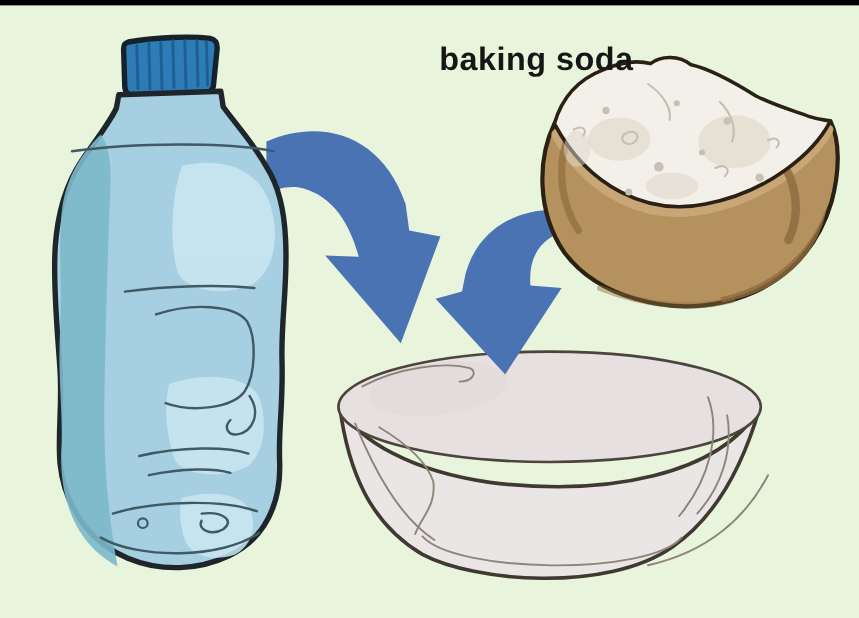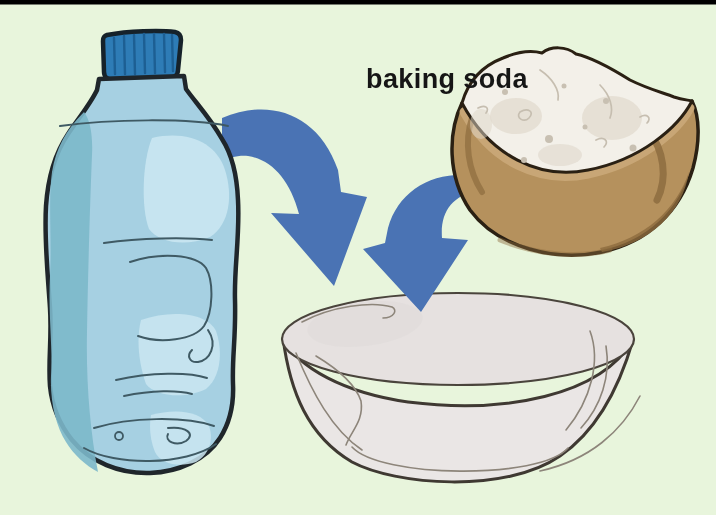--- a/index.html
+++ b/index.html
@@ -12,21 +12,20 @@
   #stage svg{position:absolute;left:0;top:0;}
   .label{
     position:absolute;
     left:366px;top:34px;
     font-size:27px;
     font-weight:bold;
     letter-spacing:.4px;
     color:#161616;
     white-space:nowrap;
     user-select:none;
-    margin-top:30px;
   }
   .sketch{fill:none;stroke:#3f5a64;stroke-width:2;stroke-linecap:round;}
   .mix-sketch{fill:none;stroke:#8d857a;stroke-width:1.6;stroke-linecap:round;}
   .speck-line{fill:none;stroke:#c6beb0;stroke-width:1.7;stroke-linecap:round;}
 </style>
 </head>
 <body>
 
 <div id="stage">
   <svg width="716" height="515" viewBox="0 0 716 515">

